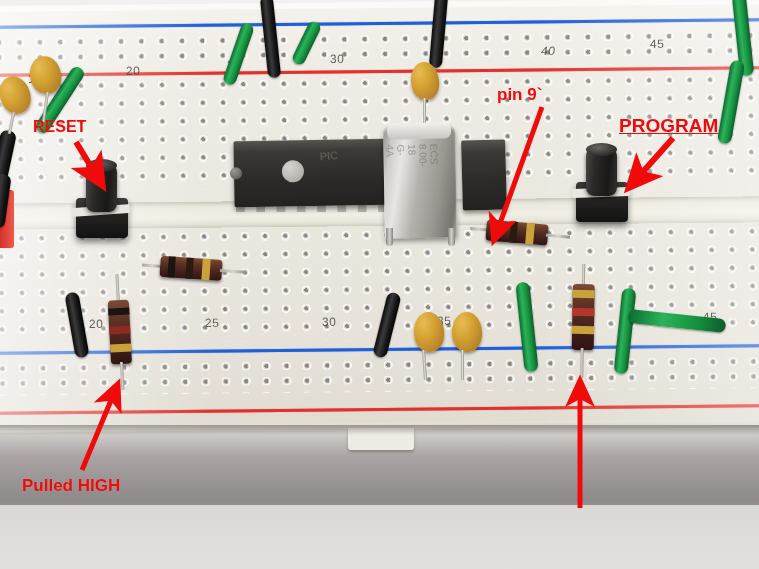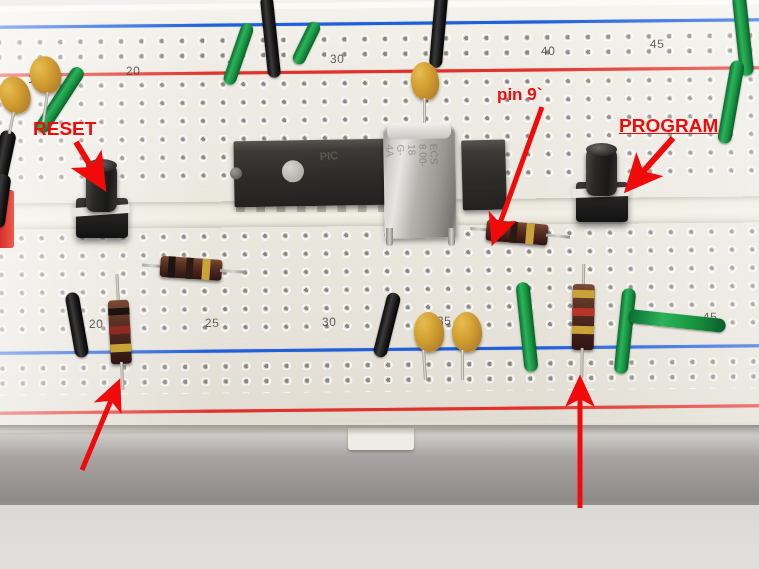--- a/index.html
+++ b/index.html
@@ -156,21 +156,21 @@
 
   <div class="tab" style="left:348px;top:428px;"></div>
   <div class="desk-shadow"></div>
 
   <div class="red-strip"></div>
 
   <div class="rownum" style="left:28px;top:72px;">15</div>
   <div class="rownum" style="left:126px;top:64px;">20</div>
   <div class="rownum" style="left:227px;top:58px;">25</div>
   <div class="rownum" style="left:330px;top:52px;">30</div>
-  <div class="rownum" style="left:541px;top:44px;">40</div>
+  <div class="rownum" style="left:541px;top:44px;font-style:italic;">40</div>
   <div class="rownum" style="left:650px;top:37px;">45</div>
 
   <div class="rownum" style="left:89px;top:317px;">20</div>
   <div class="rownum" style="left:205px;top:316px;">25</div>
   <div class="rownum" style="left:322px;top:315px;">30</div>
   <div class="rownum" style="left:437px;top:314px;">35</div>
   <div class="rownum" style="left:703px;top:310px;">45</div>
 
   <div class="wire wire-green" style="left:53px;top:62px;width:14px;height:76px;transform:rotate(33deg);border-radius:8px;"></div>
   <div class="wire wire-black" style="left:-6px;top:130px;width:16px;height:70px;transform:rotate(12deg);"></div>
@@ -276,17 +276,18 @@
         <path d="M0,0 L6.5,3 L0,6 L1.6,3 Z" fill="#f00a0a"></path>
       </marker>
     </defs>
     <line x1="76" y1="142" x2="93" y2="170" stroke="#f00a0a" stroke-width="6" marker-end="url(#ah)"></line>
     <line x1="542" y1="107" x2="499" y2="226" stroke="#f00a0a" stroke-width="5" marker-end="url(#ah)"></line>
     <line x1="673" y1="138" x2="641" y2="174" stroke="#f00a0a" stroke-width="6" marker-end="url(#ah)"></line>
     <line x1="82" y1="470" x2="112" y2="398" stroke="#f00a0a" stroke-width="5" marker-end="url(#ah)"></line>
     <line x1="580" y1="508" x2="580" y2="396" stroke="#f00a0a" stroke-width="5" marker-end="url(#ah)"></line>
   </svg>
 
-  <div class="anno" style="left:33px;top:118px;font-size:19px;">RESET</div>
+  <div class="anno" style="left:33px;top:118px;font-size:16px;">RESET</div>
   <div class="anno" style="left:497px;top:85px;font-size:17px;">pin 9`</div>
   <div class="anno" style="left:619px;top:115px;font-size:19px;text-decoration:underline;">PROGRAM</div>
+  <div class="anno" style="left:22px;top:476px;font-size:17px;">Pulled HIGH</div>
 
 </div>
 
 </body></html>

